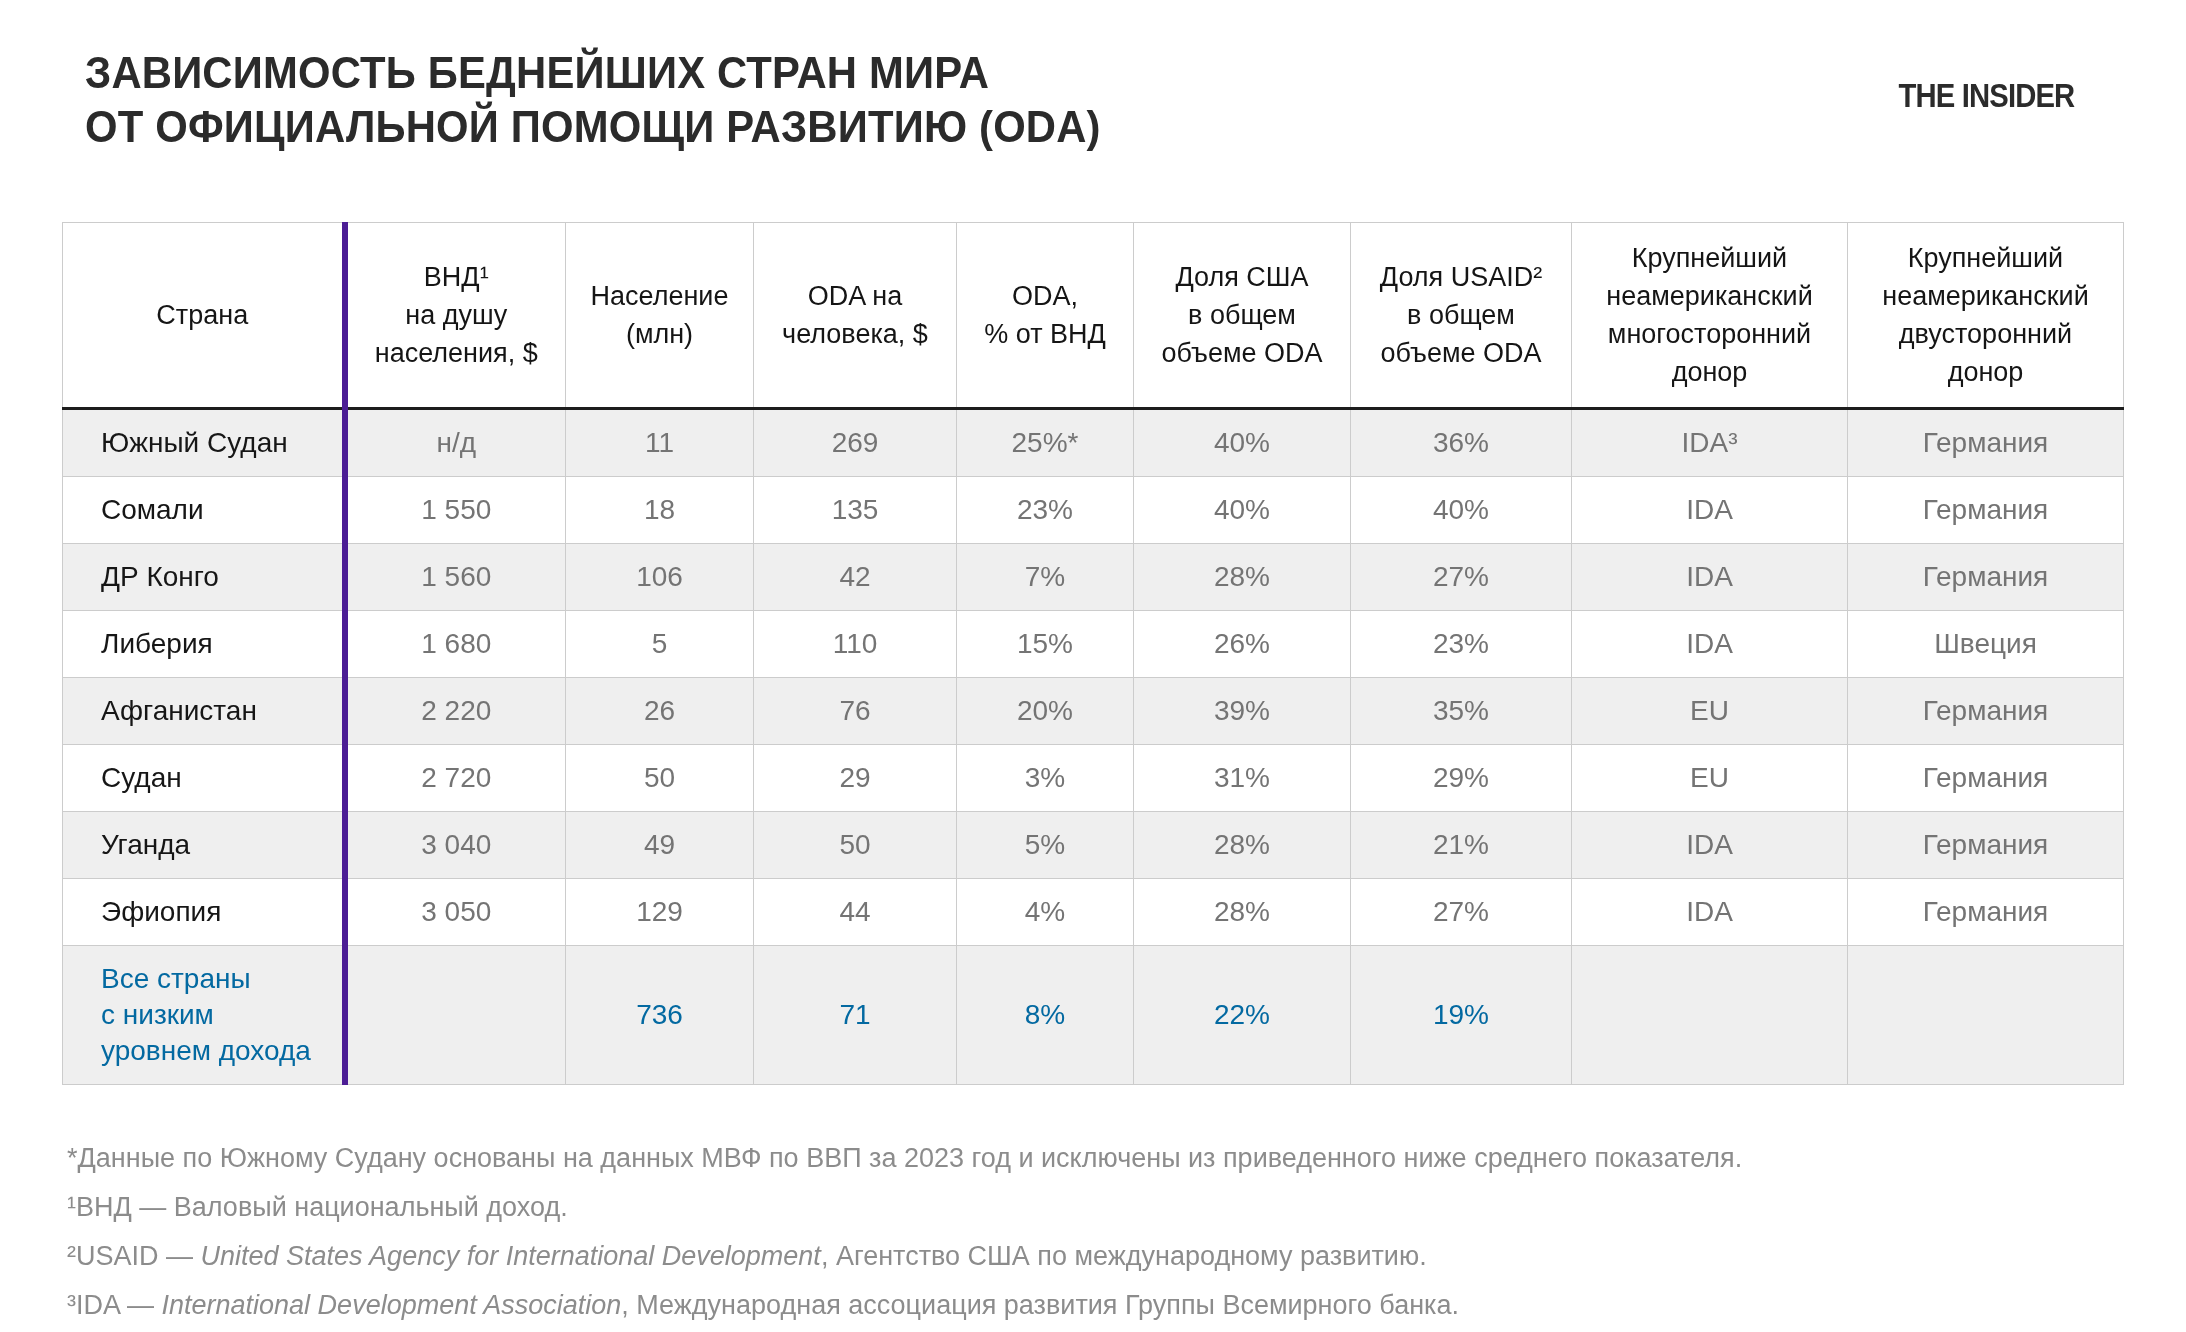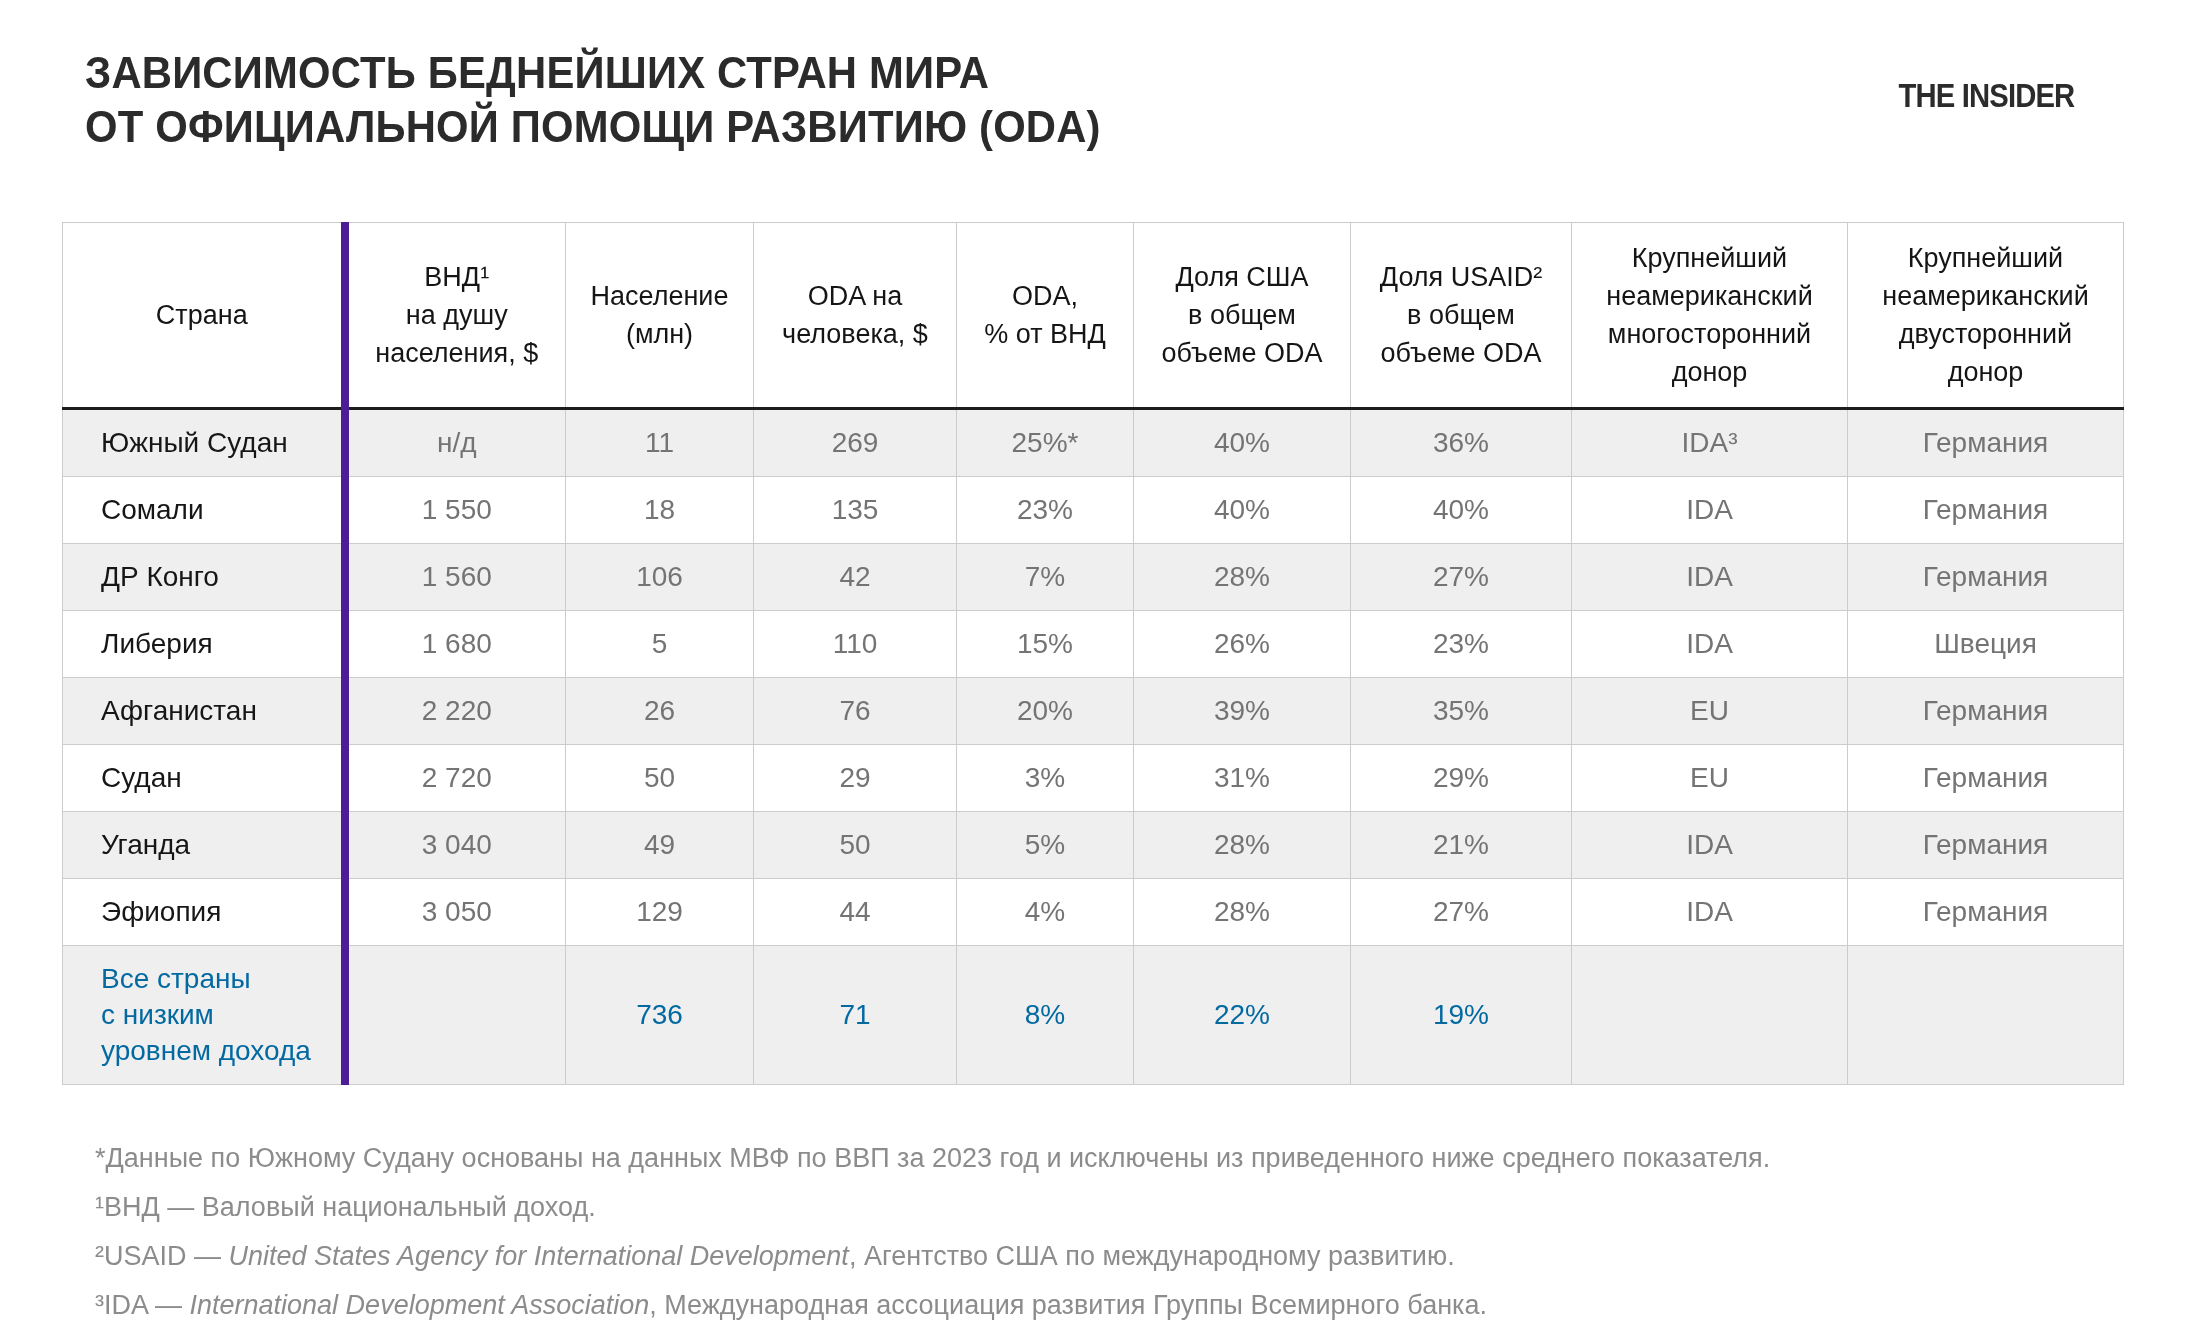--- a/index.html
+++ b/index.html
@@ -46,30 +46,30 @@
     background: #ffffff;
     border-bottom: 3px solid #1d1d1d;
   }
   tbody td {
     height: 66px;
     font-size: 28px; color: #747474;
     text-align: center; vertical-align: middle;
   }
   tbody tr:nth-child(odd) { background: #efefef; }
   tbody tr:nth-child(even) { background: #ffffff; }
-  th.col-country, td.col-country { border-right: 8px solid #4c1d95; margin-top: 32px; }
+  th.col-country, td.col-country { border-right: 6px solid #4c1d95; margin-top: 32px; }
   td.col-country {
     text-align: left; padding-left: 38px;
     color: #161616; white-space: pre-line; line-height: 36px;
   }
   tr.summary td { height: 138px; color: #0369a1; }
 
   
   .footnotes {
-    position: absolute; left: 95px; top: 1134px;
+    position: absolute; left: 67px; top: 1134px;
     font-size: 27px; color: #8c8c8c; line-height: 49px;
   }
   .footnotes p { margin: 0; }
   .footnotes i { font-style: italic; }
 </style>
 </head>
 <body>
 
 <div class="page">
 

